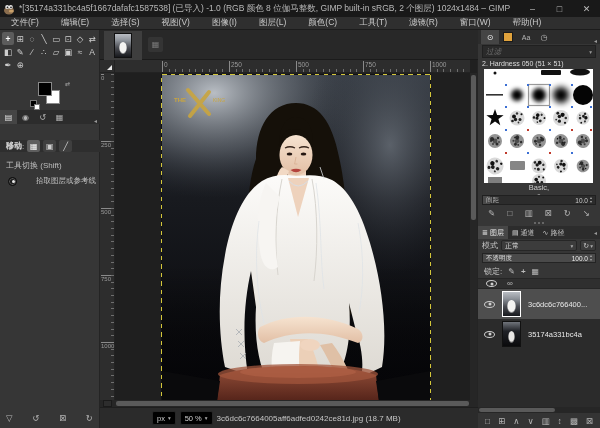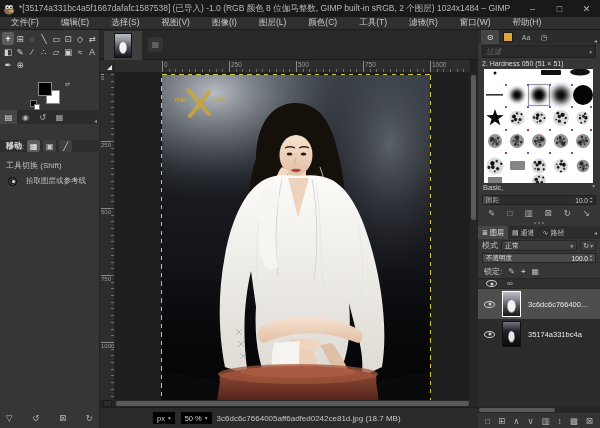--- a/index.html
+++ b/index.html
@@ -31,21 +31,21 @@
   .dtab{width:17px;height:14px;display:flex;align-items:center;justify-content:center;font-size:8px;color:#b5b5b5;}
   .dtab.sel{background:#454545;color:#eee;}
   .menu-btn{margin-left:auto;padding:0 3px;color:#999;font-size:6px;}
   .to-header{position:absolute;left:0;top:94px;width:100px;height:12px;background:#2e2e2e;line-height:12px;padding-left:6px;color:#ddd;font-size:8px;font-weight:bold;margin-top:16px;}
   .to-body{position:absolute;left:0;top:106px;width:100px;}
   .move-row{display:flex;align-items:center;gap:3px;padding:4px 0 0 6px;}
   .move-row .lbl{color:#c4c4c4;}
   .mbtn{width:13px;height:12px;display:flex;align-items:center;justify-content:center;color:#ccc;font-size:8px;border-radius:2px;background:#3f3f3f;}
   .mbtn.sel{background:#5e5e5e;color:#fff;}
   .toggle-lbl{padding:8px 0 0 6px;color:#bdbdbd;}
-  .radio-row{display:flex;align-items:center;gap:9px;padding:5px 0 0 8px;}
+  .radio-row{display:flex;align-items:center;gap:19px;padding:5px 0 0 8px;}
   .radio{width:9px;height:9px;border-radius:50%;background:#1c1c1c;border:1px solid #0e0e0e;box-shadow:inset 0 0 0 1px #565656;position:relative;flex:none;}
   .radio.sel::after{content:"";position:absolute;left:2.5px;top:2.5px;width:3px;height:3px;border-radius:50%;background:#e6e6e6;}
   .radio-lbl{color:#c2c2c2;font-size:7.5px;}
   .to-bottom{position:absolute;left:6px;right:6px;bottom:4px;height:12px;display:flex;justify-content:space-between;align-items:center;}
   .to-bottom .ico{color:#b5b5b5;font-size:8.5px;}
 
   
   #canvas-col{position:absolute;left:100px;top:30px;width:378px;height:398px;background:#202020;border-right:1px solid #242424;}
   .image-tabs{position:absolute;left:0;top:0;width:378px;height:30px;background:#282828;border-bottom:1px solid #1b1b1b;}
   .img-tab{position:absolute;left:4px;top:1px;width:38px;height:29px;background:#3e3e3e;display:flex;align-items:center;justify-content:center;}
@@ -81,21 +81,21 @@
   
   #right-dock{position:absolute;left:478px;top:30px;width:122px;height:398px;background:#363636;display:flex;flex-direction:column;}
   .rb-tabs{height:14px;background:#2c2c2c;display:flex;align-items:flex-end;padding-left:3px;}
   .rb-tabs .dtab{width:18px;}
   .pat-sq{width:10px;height:10px;border:1px solid #1a1a1a;}
   .rb-filter{height:13px;margin:1px 4px;background:#2a2a2a;border:1px solid #202020;display:flex;align-items:center;justify-content:space-between;padding:0 3px;}
   .rb-filter .ph{font-style:italic;color:#6f6f6f;font-size:7.5px;}
   .rb-filter .chev{font-size:5.5px;color:#999;}
   .rb-title{height:10px;line-height:10px;padding-left:4px;color:#ddd;font-size:7px;white-space:nowrap;overflow:hidden;}
   .rb-grid{height:114px;margin:0 7px 0 6px;background:#fff;overflow:hidden;position:relative;}
-  .rb-tags{height:12px;display:flex;justify-content:space-between;padding:0 5px;}
+  .rb-tags{height:12px;display:flex;align-items:center;justify-content:space-between;padding:0 5px;flex-direction:column;}
   .rb-tags .val{color:#ccc;font-size:7.5px;}
   .rb-tags .chev{font-size:5.5px;color:#999;}
   .rb-spacing{height:10px;margin:0 4px 1px 4px;background:#2c2c2c;border:1px solid #202020;display:flex;align-items:center;justify-content:space-between;padding:0 3px;position:relative;}
   .rb-spacing::before{content:"";position:absolute;left:0;top:0;bottom:0;width:7px;background:#4a4a4a;}
   .rb-spacing .lbl{color:#bbb;font-size:6.5px;position:relative;}
   .rb-spacing .right{display:flex;align-items:center;gap:2px;position:relative;}
   .rb-spacing .val{color:#ccc;font-size:6.5px;}
   .spin{display:flex;flex-direction:column;font-size:4px;line-height:4px;color:#aaa;}
   .rb-actions{height:14px;display:flex;align-items:center;justify-content:space-around;padding:0 4px;}
   .rb-actions .ico{color:#b5b5b5;font-size:8.5px;}

